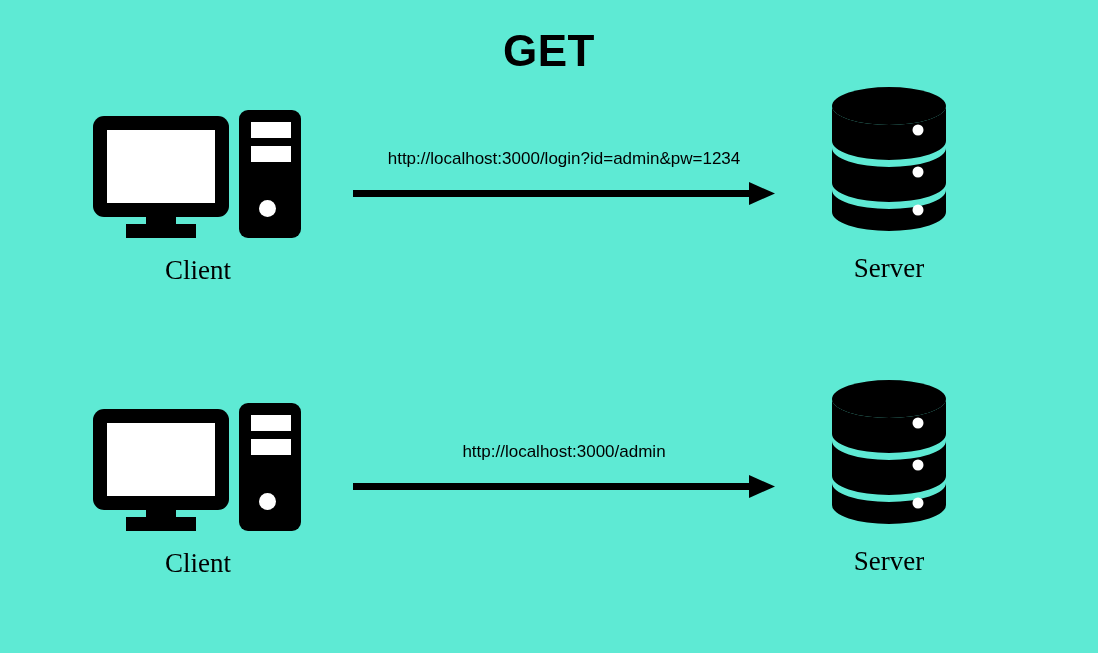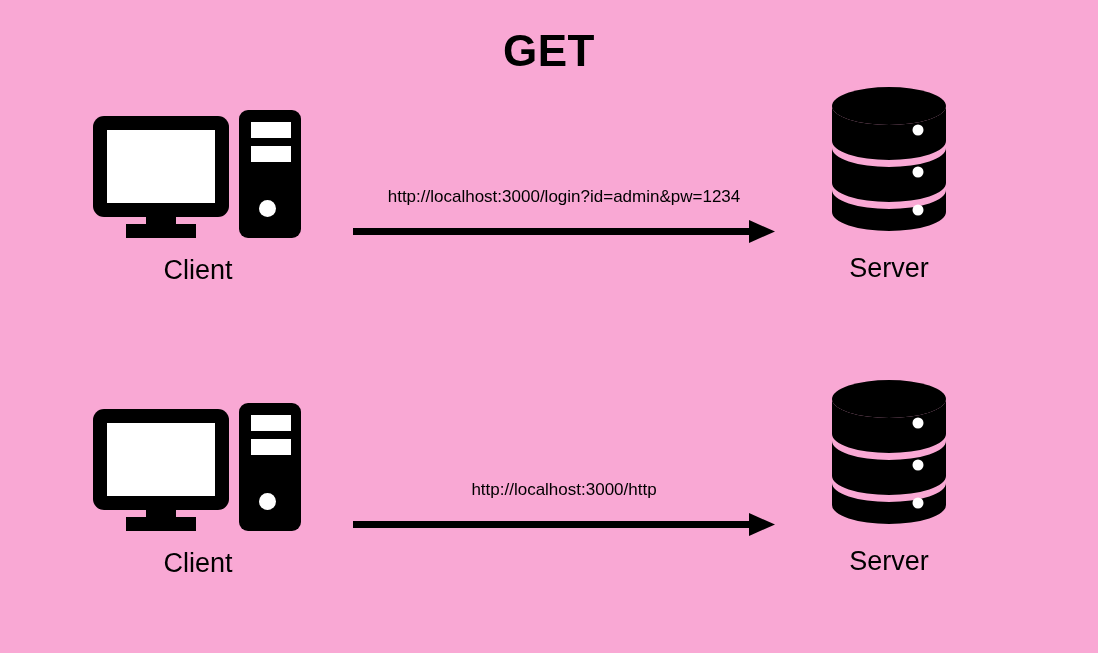--- a/index.html
+++ b/index.html
@@ -11,21 +11,21 @@
   body {
     font-family: "Liberation Sans", sans-serif;
     color: #000000;
     -webkit-font-smoothing: antialiased;
   }
 
   .canvas {
     position: relative;
     width: 1098px;
     height: 653px;
-    background: #f9a8d4;
+    background: #5eead4;
     overflow: hidden;
   }
 
   
   .section-title {
     position: absolute;
     left: 0;
     width: 1098px;
     text-align: center;
     font-weight: bold;
@@ -37,20 +37,21 @@
   }
   .title-get  { top: 26px; }
   .title-post { top: 319px; }
 
   
   .node {
     position: absolute;
     display: flex;
     flex-direction: column;
     align-items: center;
+    font-family: Liberation Serif, serif;
   }
   .node-label {
     font-size: 27px;
     line-height: 32px;
     font-weight: normal;
     color: #000000;
     white-space: nowrap;
   }
 
   .client-get  { left: 93px;  top: 110px; }
@@ -139,21 +140,20 @@
     width: 118px;
     height: 146px;
   }
 
   
   .flow {
     position: absolute;
     left: 353px;
     width: 422px;
     height: 60px;
-    margin-top: 38px;
   }
   .flow-get  { top: 148px; }
   .flow-post { top: 441px; }
 
   .flow-label {
     position: absolute;
     left: 0;
     top: 0;
     width: 422px;
     text-align: center;
@@ -242,21 +242,21 @@
       <div class="tower-body">
         <div class="tower-slot tower-slot-1"></div>
         <div class="tower-slot tower-slot-2"></div>
         <div class="tower-power"></div>
       </div>
     </div>
     <div class="node-label">Client</div>
   </div>
 
   <div class="flow flow-post">
-    <div class="flow-label">http://localhost:3000/http</div>
+    <div class="flow-label">http://localhost:3000/admin</div>
     <div class="flow-arrow">
       <svg viewBox="0 0 422 26" xmlns="http://www.w3.org/2000/svg" aria-hidden="true">
         <rect x="0" y="10" width="399" height="7" fill="#000000"></rect>
         <polygon points="396,2 422,13.5 396,25" fill="#000000"></polygon>
       </svg>
     </div>
   </div>
 
   <div class="node server-post">
     <div class="server-icon">

